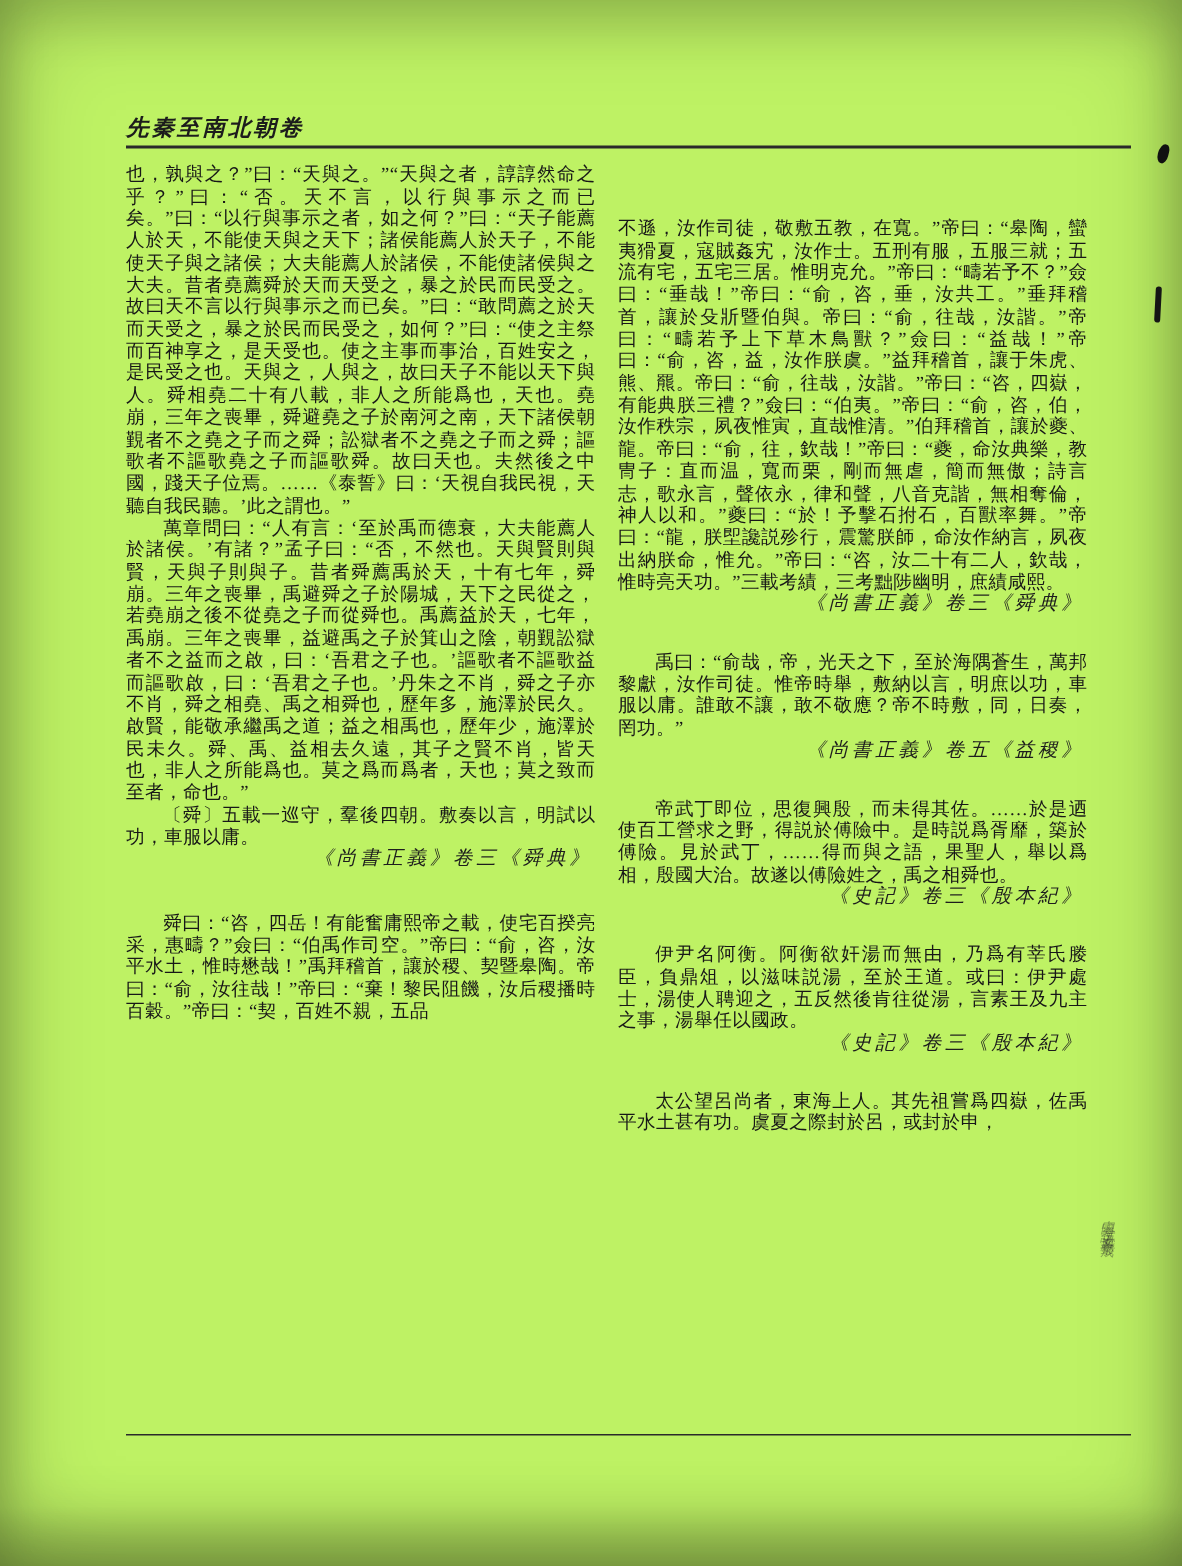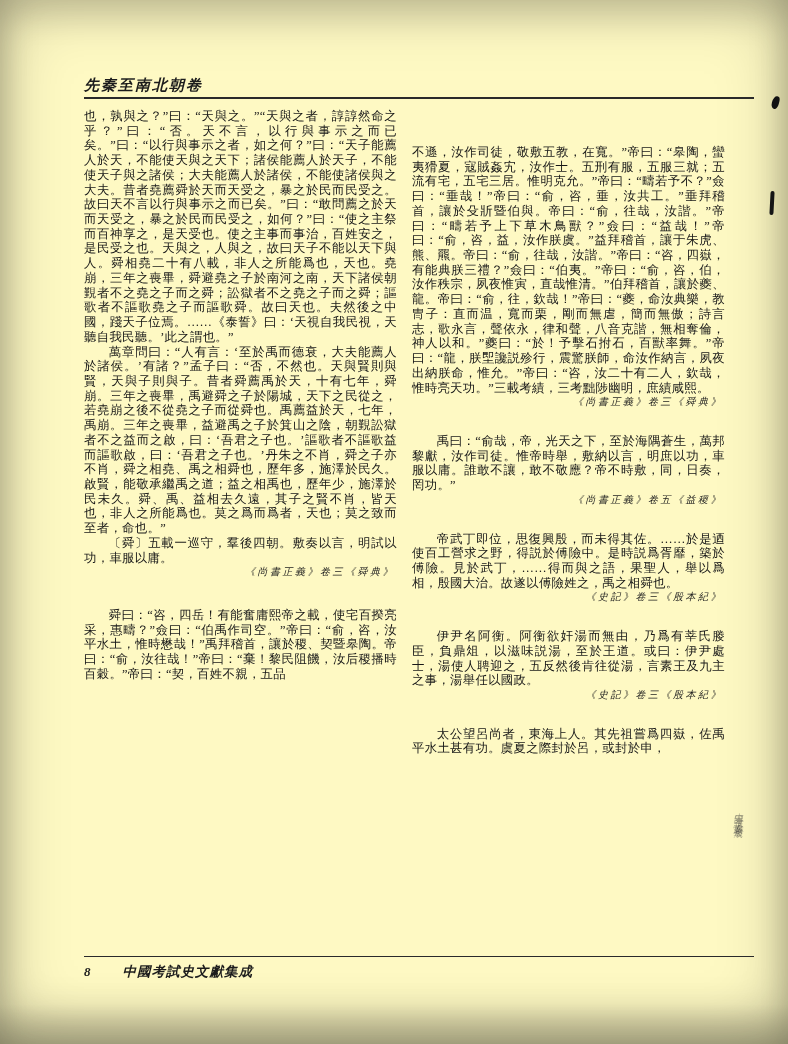--- a/index.html
+++ b/index.html
@@ -3,21 +3,21 @@
 <meta charset="utf-8">
 <style>
   html,body{margin:0;padding:0;}
   body{
     width:788px;height:1044px;position:relative;overflow:hidden;
     background:#bdbdbd;
     font-family:"Liberation Serif","DejaVu Serif",serif;
   }
   .page{
     position:absolute;inset:0;
-    background:#fef9c3;
+    background:#bef264;
     box-shadow:inset 0 0 70px rgba(0,0,0,.22), inset 0 -28px 40px rgba(0,0,0,.18), inset 0 18px 30px rgba(0,0,0,.12);
   }
   .page::after{
     content:"";position:absolute;left:0;right:0;bottom:0;height:40px;
     background:linear-gradient(to bottom, rgba(0,0,0,0) 0%, rgba(0,0,0,.14) 100%);
   }
   .running-head{
     position:absolute;left:84px;top:76px;width:670px;
     font-size:15px;font-weight:bold;font-style:italic;
     letter-spacing:2px;color:#1c1c1c;
@@ -30,21 +30,21 @@
     position:absolute;top:109px;width:313px;
     font-size:12.4px;line-height:14.72px;color:#171717;
     text-align:justify;letter-spacing:.3px;
   }
   .col-left{left:84px;}
   .col-right{left:412px;margin-top:36px;}
   .para{margin:0;}
   .para.indent{text-indent:2em;}
   .citation{
     margin:0 2px 28px 0;text-align:right;
-    font-style:italic;letter-spacing:2.5px;font-size:10px;color:#1d1d1d;
+    font-style:italic;letter-spacing:2.5px;font-size:13px;color:#1d1d1d;
   }
   .col-right .citation{margin-bottom:24px;}
   .foot-rule{
     position:absolute;left:84px;top:956px;width:670px;height:0;
     border-top:1.5px solid #2a2a2a;
   }
   .footer{
     position:absolute;left:84px;top:963px;width:670px;
     font-weight:bold;font-style:italic;color:#1c1c1c;font-size:13.5px;
     letter-spacing:1px;
@@ -88,22 +88,18 @@
     <p class="para indent">禹曰：“俞哉，帝，光天之下，至於海隅蒼生，萬邦黎獻，汝作司徒。惟帝時舉，敷納以言，明庶以功，車服以庸。誰敢不讓，敢不敬應？帝不時敷，同，日奏，罔功。”</p>
     <p class="citation">《尚書正義》卷五《益稷》</p>
     <p class="para indent">帝武丁即位，思復興殷，而未得其佐。……於是迺使百工營求之野，得説於傅險中。是時説爲胥靡，築於傅險。見於武丁，……得而與之語，果聖人，舉以爲相，殷國大治。故遂以傅險姓之，禹之相舜也。</p>
     <p class="citation">《史記》卷三《殷本紀》</p>
     <p class="para indent">伊尹名阿衡。阿衡欲奸湯而無由，乃爲有莘氏媵臣，負鼎俎，以滋味説湯，至於王道。或曰：伊尹處士，湯使人聘迎之，五反然後肯往從湯，言素王及九主之事，湯舉任以國政。</p>
     <p class="citation">《史記》卷三《殷本紀》</p>
     <p class="para indent">太公望呂尚者，東海上人。其先祖嘗爲四嶽，佐禹平水土甚有功。虞夏之際封於呂，或封於申，</p>
   </div>
 
   <div class="foot-rule"></div>
-  <div class="footer">
-    <span class="pageno">8</span>
-    <span>中國考試史文獻集成</span>
-  </div>
 
   <div class="margin-note">中國考試史文獻集成（一）</div>
 
   <div class="ink-mark-1"></div>
   <div class="ink-mark-2"></div>
 </div>
 
 </body></html>

